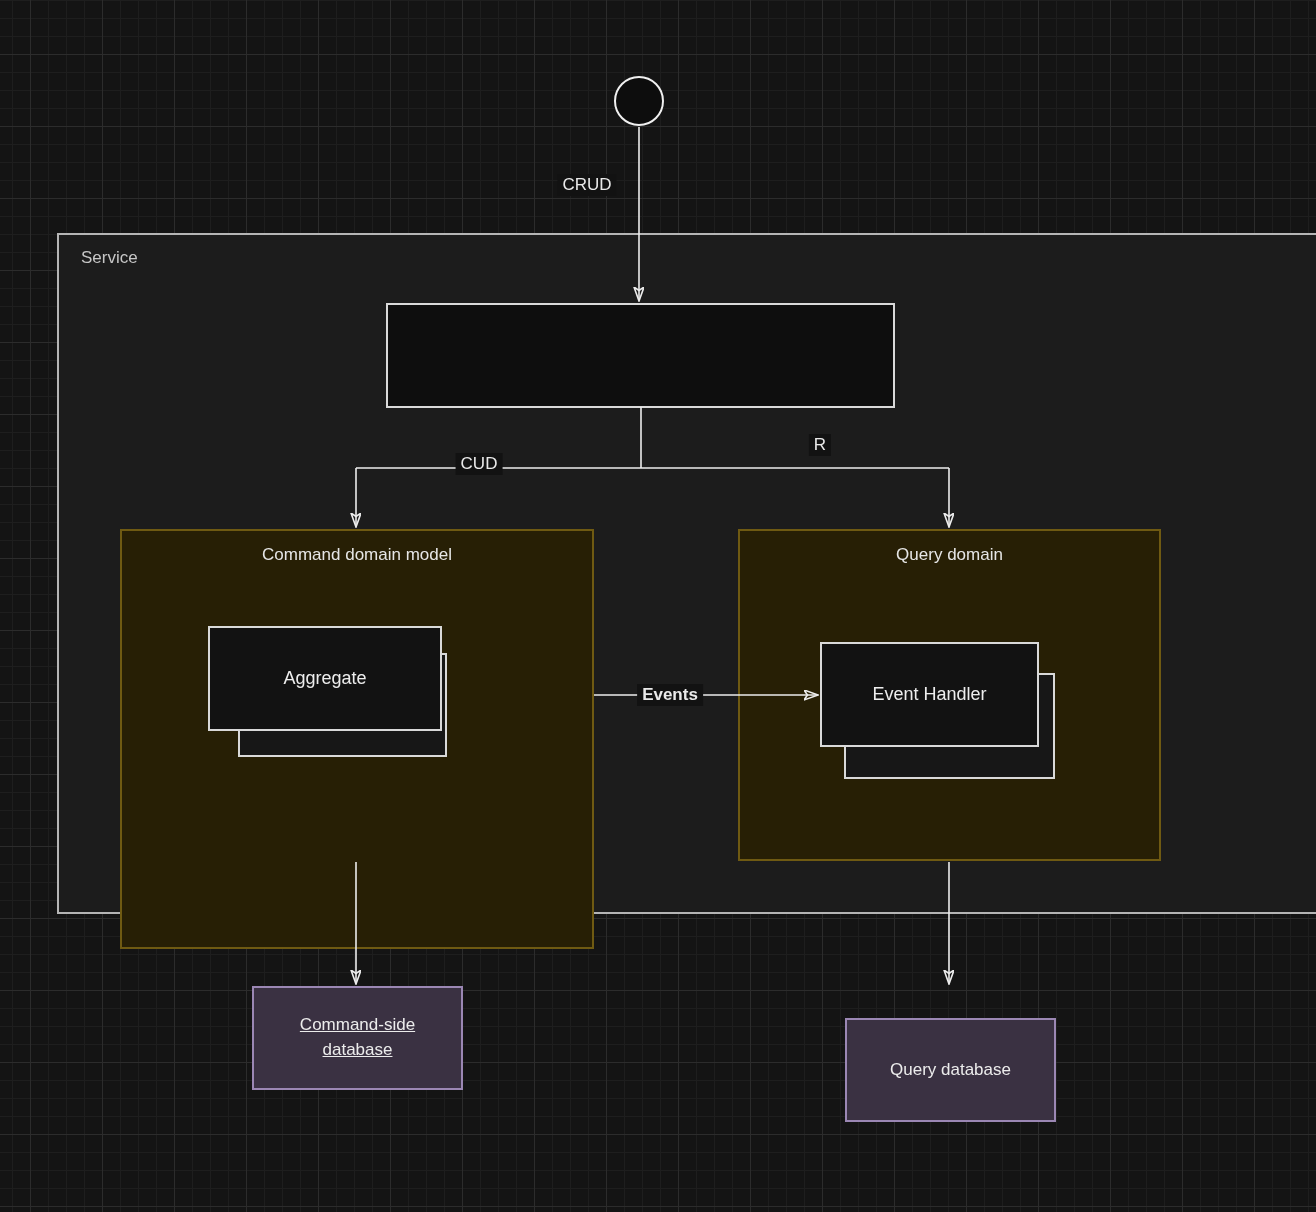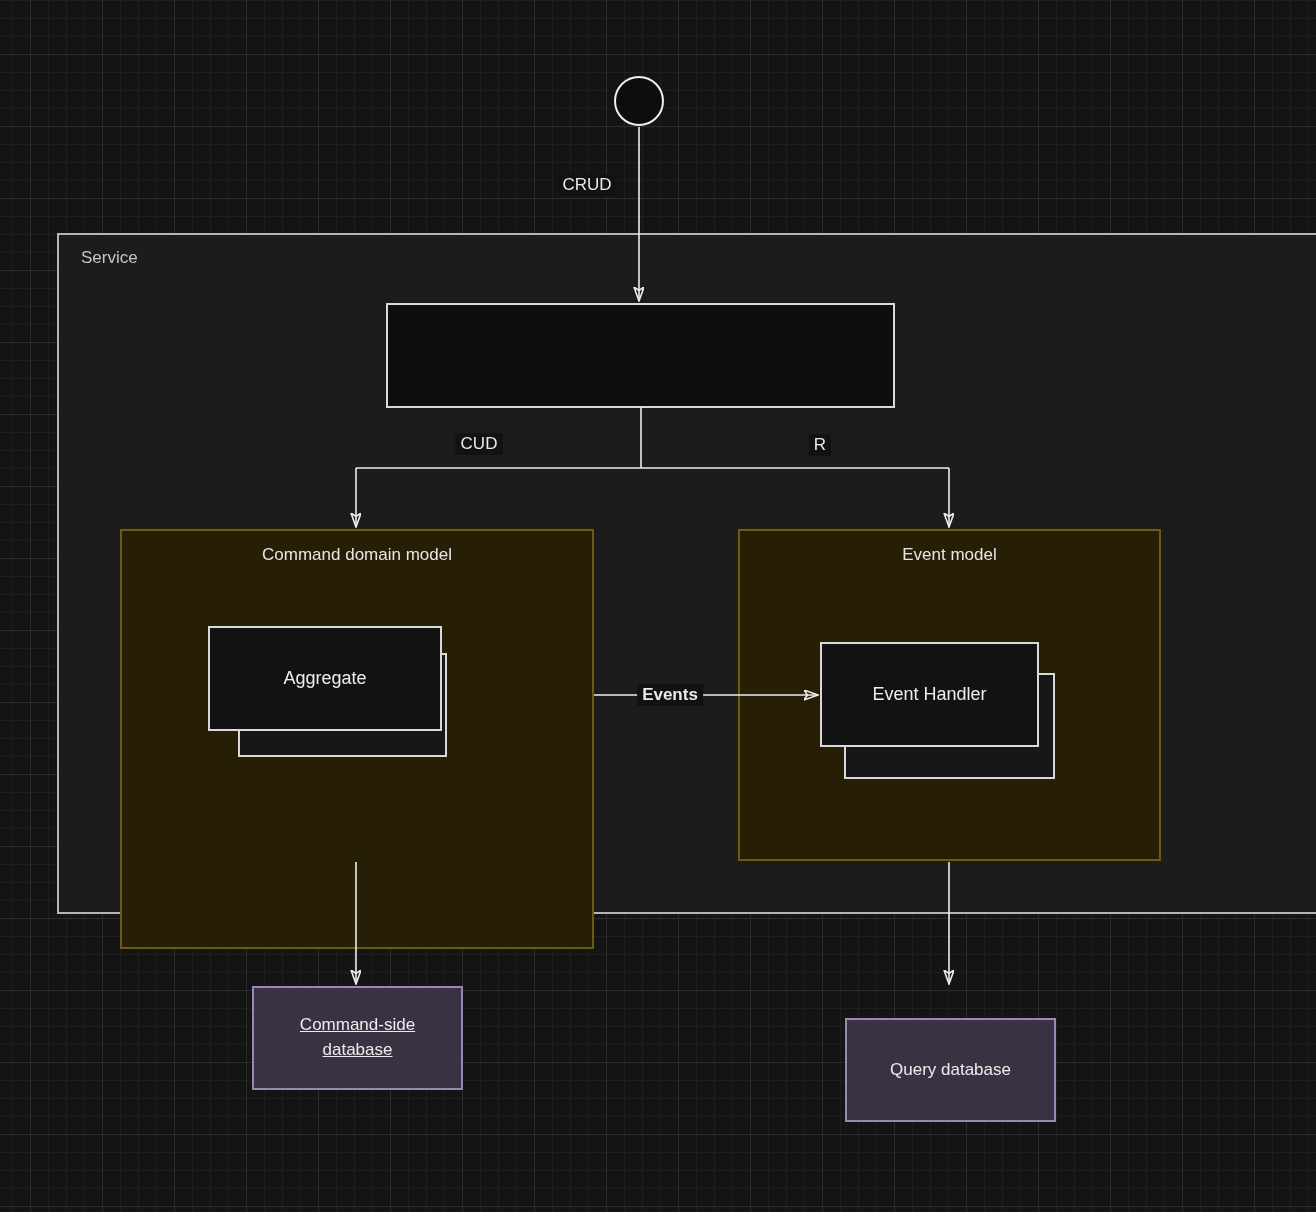--- a/index.html
+++ b/index.html
@@ -83,21 +83,21 @@
   .wires{ left:0; top:0; width:1316px; height:1212px; z-index:5; pointer-events:none; }
   .wires path{ stroke:#ededed; stroke-width:1.6; fill:none; }
 
   
   .edge-label{
     position:absolute; transform:translate(-50%,-50%);
     background:#121212; padding:1px 5px;
     font-size:17px; color:#eaeaea; white-space:nowrap; z-index:6;
   }
   .lbl-crud{ left:587px; top:185px;text-align:right; }
-  .lbl-cud{ left:479px; top:444px; }
+  .lbl-cud{ left:479px; top:464px; }
   .lbl-r{ left:820px; top:445px; }
   .lbl-events{ left:670px; top:695px;font-weight:bold; }
 </style>
 </head>
 <body>
 
 <div class="stage">
 
   <div class="abs service">
     <div class="service-label">Service</div>
@@ -109,21 +109,21 @@
 
   <div class="abs model-box command-model">
     <div class="model-title">Command domain model</div>
   </div>
   <div class="abs card back agg-back"></div>
   <div class="abs card front agg-front">
     <span>Aggregate</span>
   </div>
 
   <div class="abs model-box query-model">
-    <div class="model-title">Event model</div>
+    <div class="model-title">Query domain</div>
   </div>
   <div class="abs card back eh-back"></div>
   <div class="abs card front eh-front">
     <span>Event Handler</span>
   </div>
 
   <div class="abs db-box cmd-db">
     <div class="db-text">Command-side database</div>
   </div>
   <div class="abs db-box qry-db">

